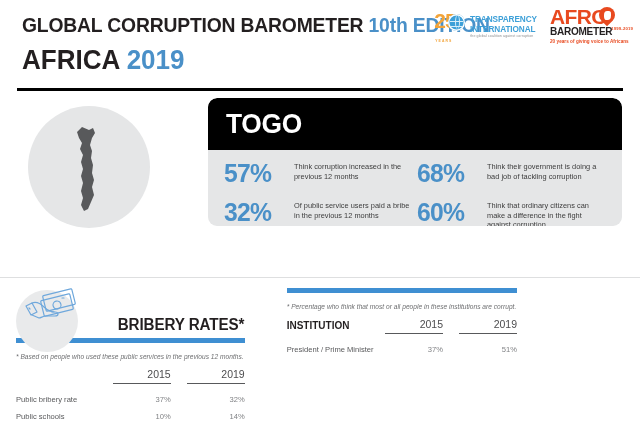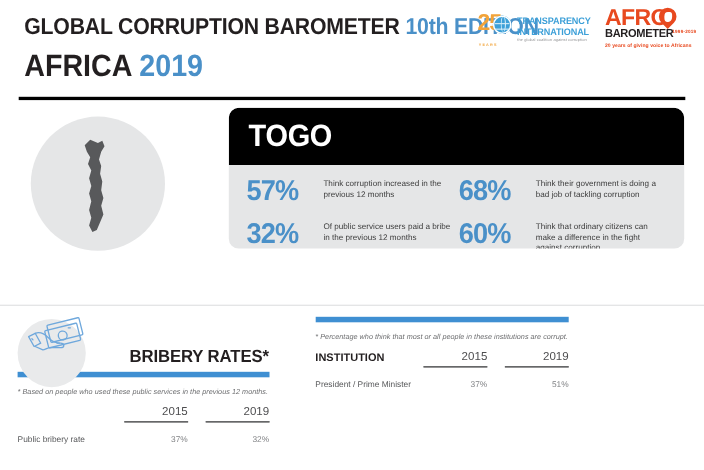--- a/index.html
+++ b/index.html
@@ -516,20 +516,26 @@
           <th class="spacer"></th>
           <th class="yr">2019</th>
         </tr>
       </thead>
       <tbody>
         <tr class="first-row">
           <td>Public bribery rate</td>
           <td class="val">37%</td>
           <td></td>
           <td class="val">32%</td>
+        </tr>
+        <tr>
+          <td>Public schools</td>
+          <td class="val">10%</td>
+          <td></td>
+          <td class="val">14%</td>
         </tr>
       </tbody>
     </table>
   </div>
 
   <div class="panel right">
     <div class="panel-bar"></div>
     <div class="panel-note">* Percentage who think that most or all people in these institutions are corrupt.</div>
 
     <table class="data-table">

